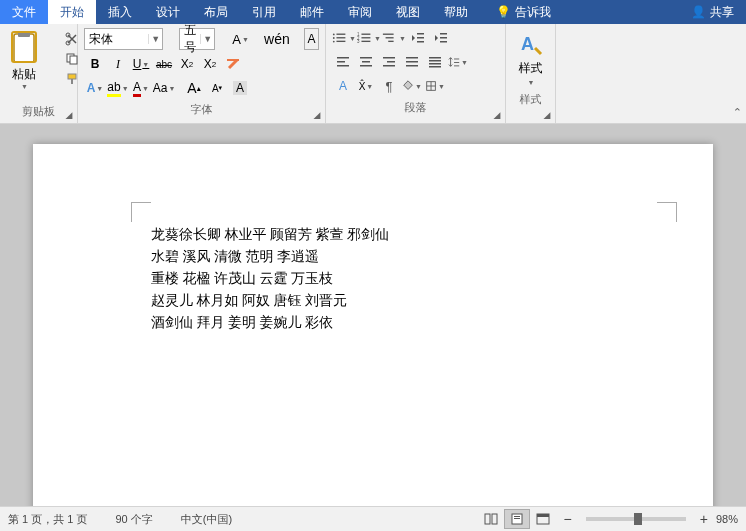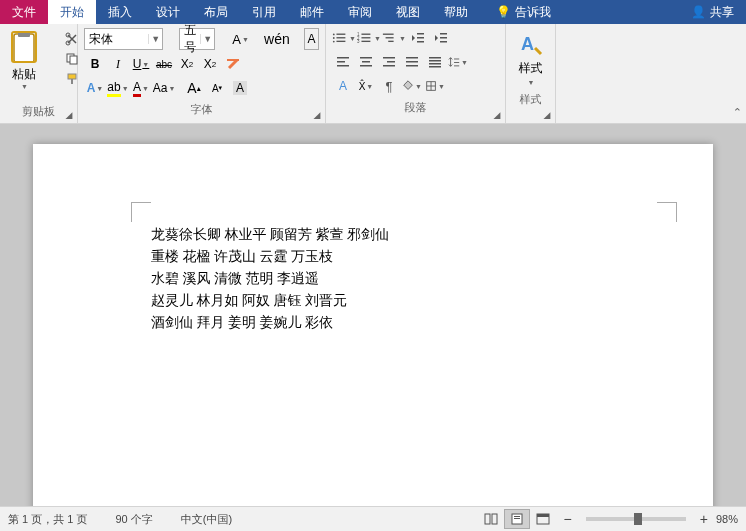--- a/index.html
+++ b/index.html
@@ -1,20 +1,20 @@
 <!DOCTYPE html>
 <html><head>
 <meta charset="utf-8">
 <style>
 *{margin:0;padding:0;box-sizing:border-box;font-family:"Microsoft YaHei",SimSun,sans-serif}
 body{width:746px;height:531px;background:#fff;overflow:hidden;font-size:12px}
 .titlebar{height:24px;background:#2b579a;display:flex;align-items:center;color:#fff}
 .menu-tabs{display:flex;height:24px;align-items:stretch}
 .menu-tab{padding:0 12px;display:flex;align-items:center;cursor:pointer;font-size:12px}
-.menu-tab.file{background:#be185d}
+.menu-tab.file{background:#3b82f6}
 .menu-tab.active{background:#fff;color:#2b579a}
 .tell-me{display:flex;align-items:center;margin-left:16px;gap:4px;font-size:12px}
 .share{margin-left:auto;margin-right:12px;display:flex;align-items:center;gap:4px;font-size:12px}
 .ribbon{height:100px;background:#f1f1f1;border-bottom:1px solid #d4d4d4;display:flex;position:relative}
 .group{border-right:1px solid #d4d4d4;display:flex;flex-direction:column;position:relative;padding:2px 4px}
 .group-body{flex:1;display:flex;align-items:flex-start;gap:18px}
 .group-label{text-align:center;font-size:11px;color:#666;padding:2px 0;position:relative}
 .group-launcher{position:absolute;right:2px;bottom:2px;width:12px;height:12px;display:flex;align-items:center;justify-content:center;color:#666;font-size:9px;cursor:pointer}
 .paste-btn{display:flex;flex-direction:column;align-items:center;padding:4px;cursor:pointer}
 .clipboard-icon{width:32px;height:36px;position:relative}
@@ -324,22 +324,22 @@
 
   <div class="collapse-btn">⌃</div>
 </div>
 
 <div class="doc-area">
   <div class="page">
     <div class="corner tl"></div>
     <div class="corner tr"></div>
     <div id="doc-content">
         <div class="doc-line">龙葵徐长卿 林业平 顾留芳 紫萱 邪剑仙</div>
+        <div class="doc-line">水碧 溪风 清微 范明 李逍遥</div>
         <div class="doc-line">重楼 花楹 许茂山 云霆 万玉枝</div>
-        <div class="doc-line">水碧 溪风 清微 范明 李逍遥</div>
         <div class="doc-line">赵灵儿 林月如 阿奴 唐钰 刘晋元</div>
         <div class="doc-line">酒剑仙 拜月 姜明 姜婉儿 彩依</div>
       </div>
   </div>
 </div>
 
 <div class="statusbar">
   <span>第 1 页，共 1 页</span>
   <span>90 个字</span>
   <span>中文(中国)</span>

